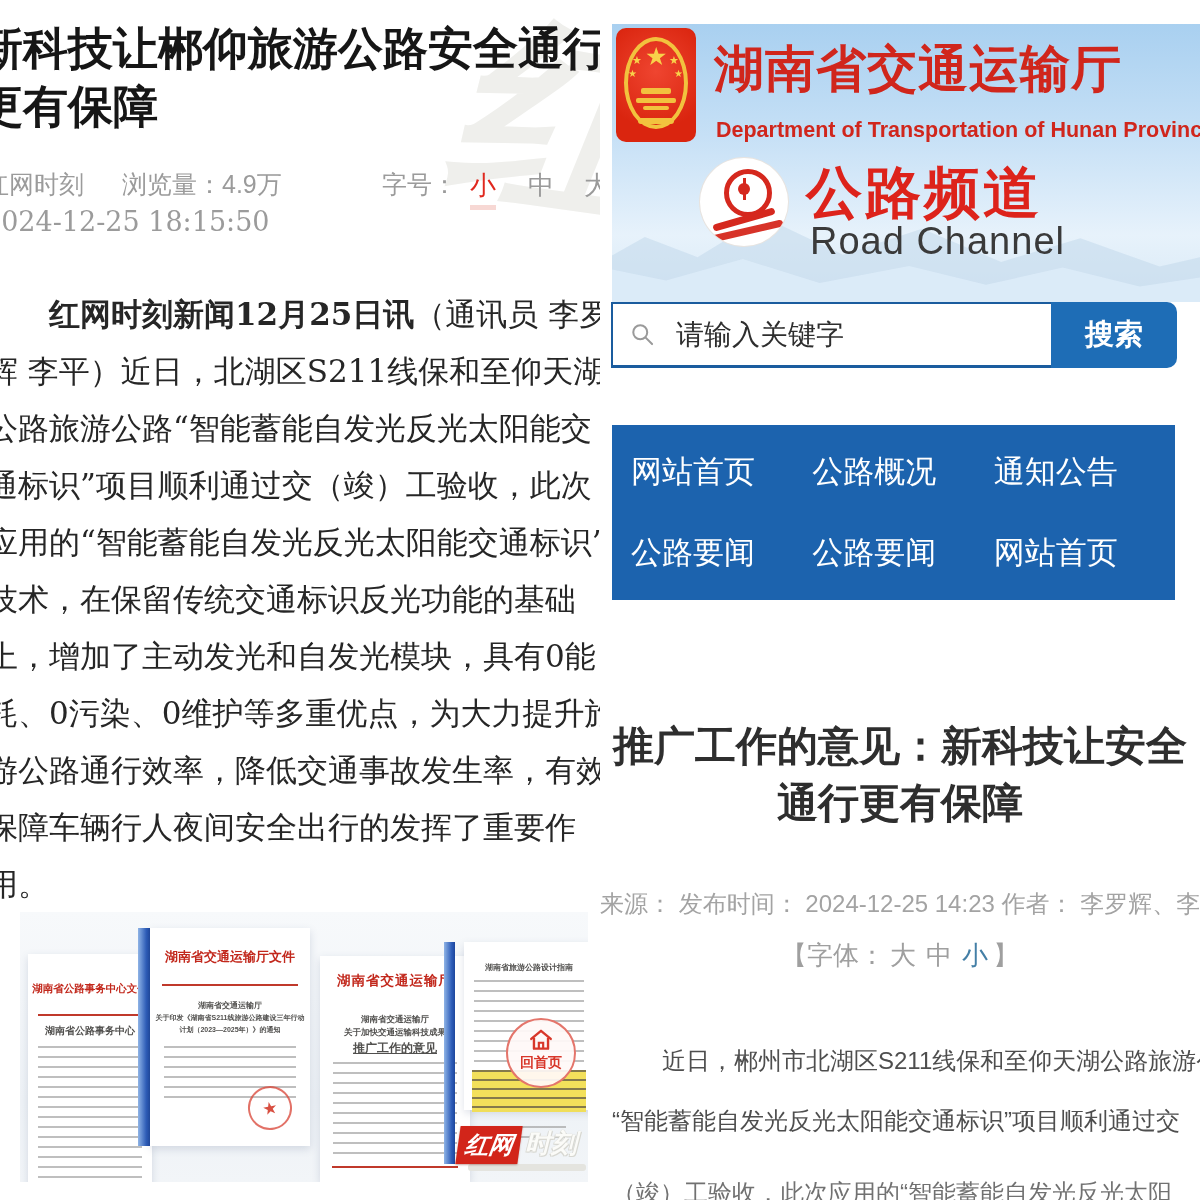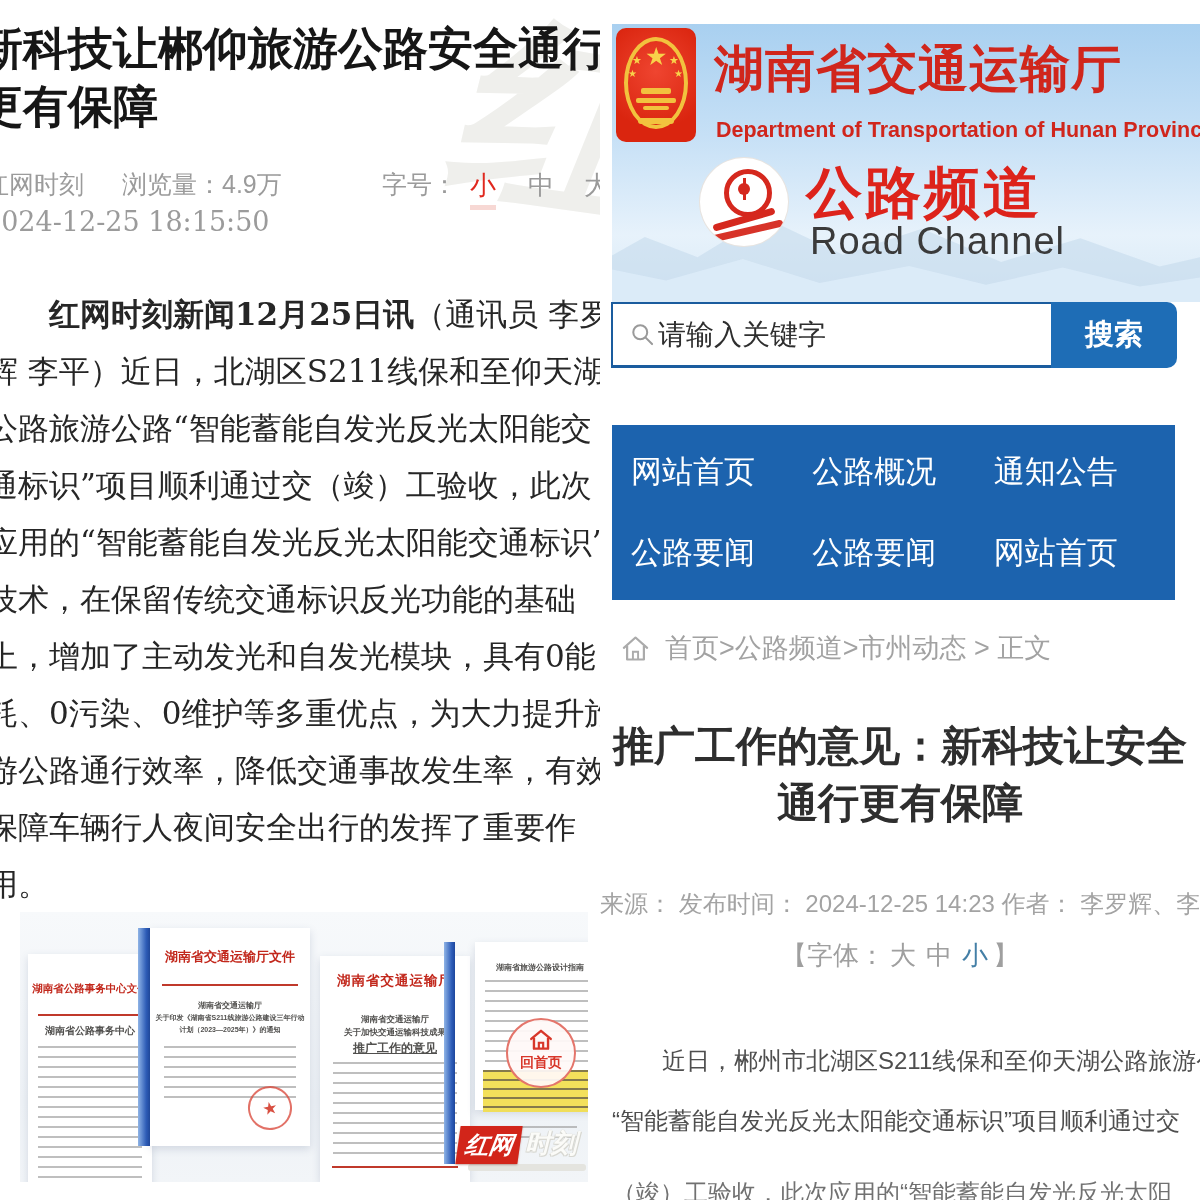--- a/index.html
+++ b/index.html
@@ -80,21 +80,21 @@
   .rc-logo{left:88px;top:134px;width:88px;height:88px;background:#fff;border-radius:50%;
            box-shadow:0 0 0 1px #e8e4e0;overflow:hidden;}
   .rc-wheel{position:absolute;left:24px;top:11px;width:38px;height:38px;border:5px solid #d5281e;border-radius:50%;}
   .rc-hub{position:absolute;left:38px;top:25px;width:12px;height:12px;background:#d5281e;border-radius:50%;}
   .rc-spoke{position:absolute;left:43px;top:20px;width:3px;height:22px;background:#d5281e;}
   .rc-road{position:absolute;height:7px;background:#d5281e;border-radius:4px;}
   .rc-r1{left:12px;top:58px;width:64px;transform:rotate(-16deg);}
   .rc-r2{left:6px;top:70px;width:78px;transform:rotate(-13deg);opacity:.95;}
   .search-wrap{left:11px;top:302px;width:442px;height:66px;background:#fff;box-sizing:border-box;
                border:2px solid #1a5c9e;border-bottom-width:3px;display:flex;align-items:center;
-               padding-left:16px;gap:0;}
+               padding-left:16px;gap:18px;}
   .search-input{flex:1;border:none;outline:none;font-size:28px;color:#2e2e2e;background:transparent;
                 font-family:"Liberation Sans",sans-serif;min-width:0;}
   .search-input::placeholder{color:#2e2e2e;opacity:1;}
   .search-btn{left:451px;top:302px;width:126px;height:66px;background:#1e6db6;color:#fff;
               font-size:29px;font-weight:700;border:none;border-radius:0 10px 10px 0;
               display:flex;align-items:center;justify-content:center;cursor:pointer;}
   .nav{left:12px;top:425px;width:563px;height:175px;background:#1c63ae;display:grid;box-sizing:border-box;
        grid-template-columns:1fr 1fr 1fr;grid-template-rows:1fr 1fr;padding:6px 0 6px 19px;}
   .nav-item{color:#fff;font-size:31px;align-self:center;justify-self:start;cursor:pointer;white-space:nowrap;}
   .breadcrumb{left:20px;top:630px;display:flex;align-items:center;gap:14px;color:#a2a2a2;
@@ -168,21 +168,21 @@
         <div class="rtitle" style="top:16px;font-size:13.5px;letter-spacing:1px;">湖南省交通运输厅</div>
         <div class="dknum" style="top:40px;">&nbsp;</div>
         <div class="dline" style="top:58px;font-size:8.5px;">湖南省交通运输厅</div>
         <div class="dline" style="top:71px;font-size:8.5px;">关于加快交通运输科技成果</div>
         <div class="dline" style="top:84px;font-size:12px;text-decoration:underline;">推广工作的意见</div>
         <div class="tlines" style="left:13px;right:13px;top:106px;height:96px;"></div>
         <div class="rrule" style="left:12px;right:12px;bottom:14px;"></div>
       </div>
 
       <div class="spine" style="left:424px;top:30px;height:222px;width:11px;"></div>
-      <div class="doc" style="left:455px;top:30px;width:130px;height:168px;">
+      <div class="doc" style="left:444px;top:30px;width:130px;height:168px;">
         <div class="dline" style="top:20px;font-size:8px;">湖南省旅游公路设计指南</div>
         <div class="tlines" style="left:10px;right:10px;top:38px;height:84px;"></div>
         <div class="hl-yellow" style="left:8px;right:8px;top:128px;height:42px;"></div>
         <div class="tlines" style="left:28px;right:28px;top:184px;height:20px;"></div>
       </div>
 
       <div class="abs home-circle">
         <svg width="26" height="26" viewBox="0 0 24 24" style="margin-top:7px;">
           <path d="M3 11 L12 3.5 L21 11" fill="none" stroke="#d8372a" stroke-width="2.2" stroke-linecap="round" stroke-linejoin="round"></path>
           <path d="M5.5 10 V20 H18.5 V10" fill="none" stroke="#d8372a" stroke-width="2.2" stroke-linejoin="round"></path>
@@ -243,28 +243,20 @@
 
     <nav class="abs nav">
       <span class="nav-item">网站首页</span>
       <span class="nav-item">公路概况</span>
       <span class="nav-item">通知公告</span>
       <span class="nav-item">公路要闻</span>
       <span class="nav-item">公路要闻</span>
       <span class="nav-item">网站首页</span>
     </nav>
 
-    <div class="abs breadcrumb">
-      <svg width="31" height="31" viewBox="0 0 24 24">
-        <path d="M3 11.5 L12 3.5 L21 11.5" fill="none" stroke="#ababab" stroke-width="1.7" stroke-linecap="round" stroke-linejoin="round"></path>
-        <path d="M5.5 10 V20.5 H18.5 V10" fill="none" stroke="#ababab" stroke-width="1.7" stroke-linejoin="round"></path>
-        <path d="M10 20.5 V14.5 H14 V20.5" fill="none" stroke="#ababab" stroke-width="1.5"></path>
-      </svg>
-      <span>首页&gt;公路频道&gt;市州动态 &gt; 正文</span>
-    </div>
 
     <h2 class="abs art-title" style="margin:0;">推广工作的意见：新科技让安全通行更有保障</h2>
     <div class="abs art-meta">来源： 发布时间： 2024-12-25 14:23 作者： 李罗辉、李平</div>
     <div class="abs art-fontline">
       <span>【字体：</span><span class="fopt">大</span><span class="fopt">中</span><span class="fopt fsmall">小</span><span>】</span>
     </div>
     <div class="abs art-body ab1">近日，郴州市北湖区S211线保和至仰天湖公路旅游公路</div>
     <div class="abs art-body ab2">“智能蓄能自发光反光太阳能交通标识”项目顺利通过交</div>
     <div class="abs art-body ab3">（竣）工验收，此次应用的“智能蓄能自发光反光太阳</div>
   </section>

